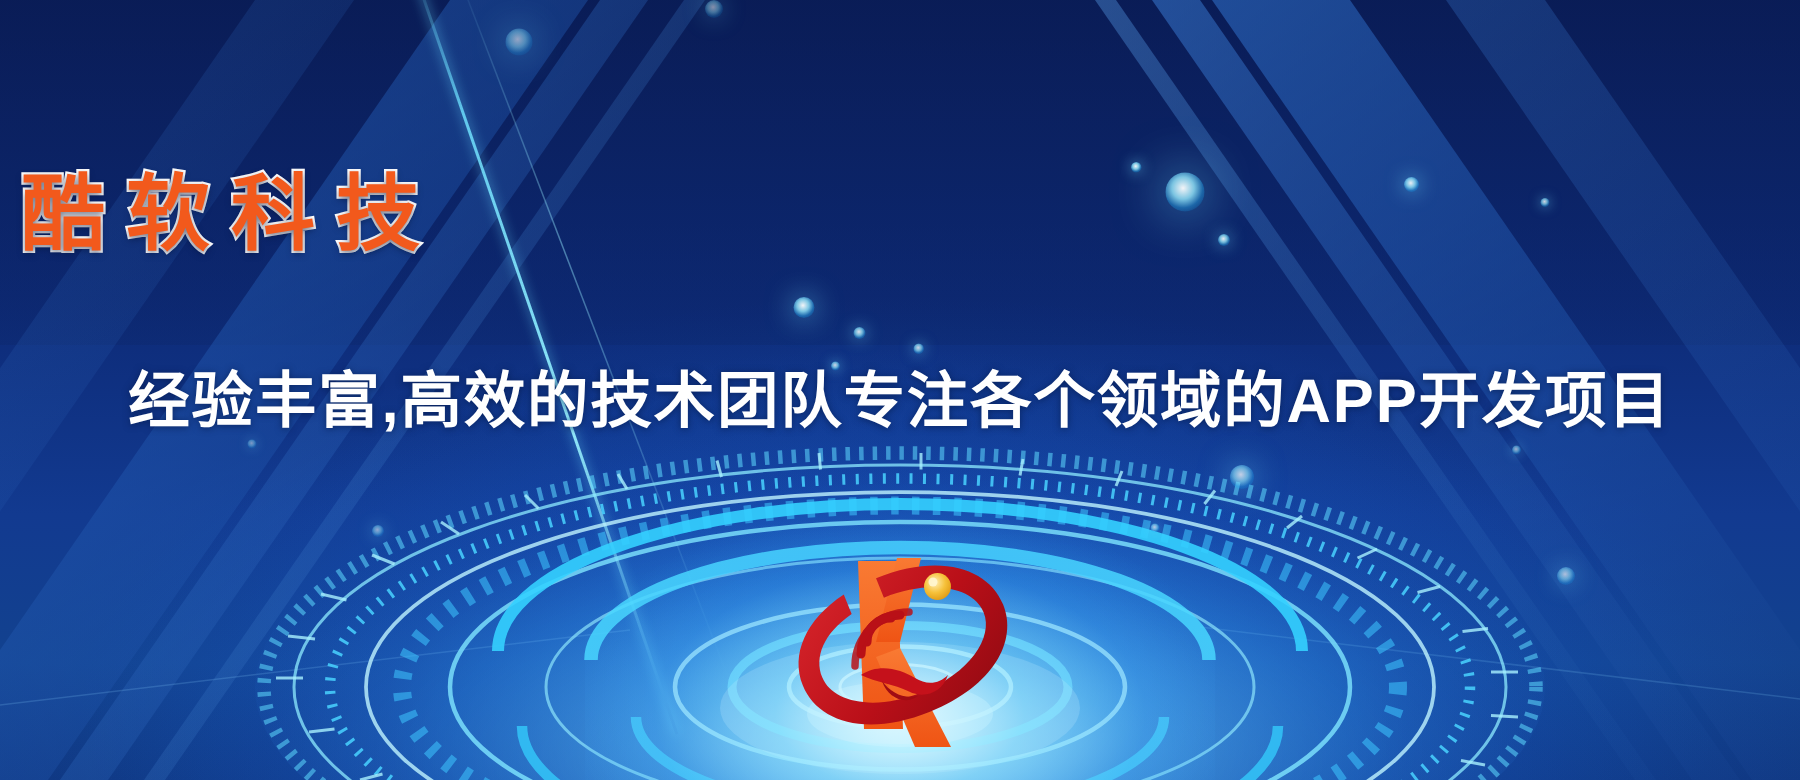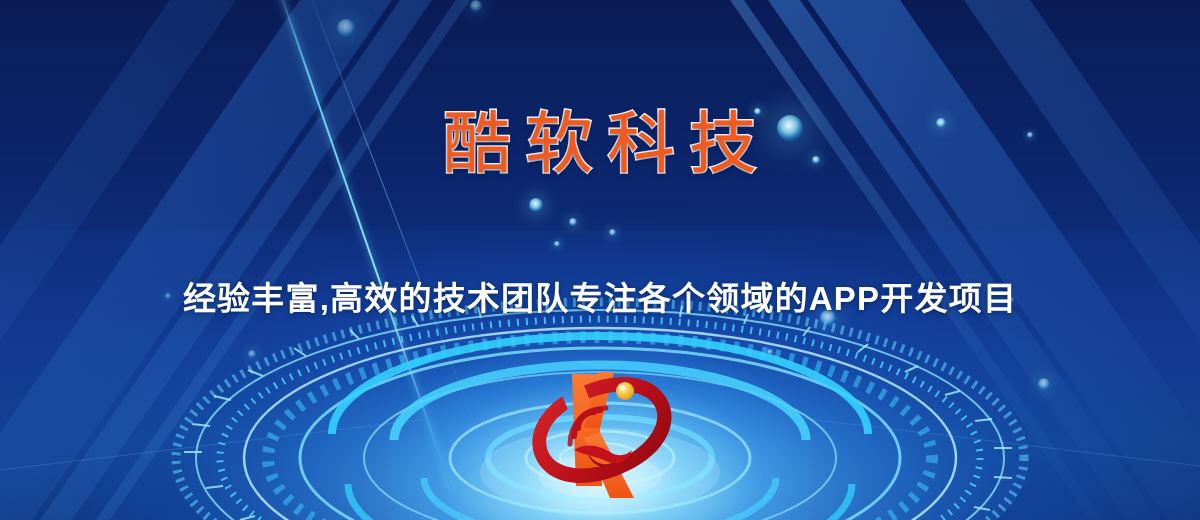--- a/index.html
+++ b/index.html
@@ -62,44 +62,43 @@
     transform-origin:top center;
   }
 
   
   .dot{ position:absolute; border-radius:50%; pointer-events:none; }
 
   
   .title{
     position:absolute;
     left:0; right:0; top:103px;
-    text-align:center;
-    font-size:68px;
+    text-align:left;
+    font-size:56px;
     line-height:80px;
-    font-weight:400;
+    font-weight:700;
     letter-spacing:14px;
     text-indent:14px;
     color:#F2591C;
     -webkit-text-stroke:3px #ffffff;
     paint-order:stroke fill;
     text-shadow:0 2px 5px rgba(4,16,50,.55);
     white-space:nowrap;
   }
   .subtitle{
     position:absolute;
     left:0; right:0; top:246px;
     text-align:center;
-    font-size:33px;
+    font-size:41px;
     line-height:42px;
     font-weight:700;
     letter-spacing:1.2px;
     color:#ffffff;
     text-shadow:0 1px 5px rgba(5,25,70,.65);
     white-space:nowrap;
-    margin-top:32px;
   }
 
   
   .logo{
     position:absolute;
     left:50%; top:358px;
     width:160px; height:155px;
     margin-left:-78px;
   }
   .logo svg{ width:100%; height:100%; display:block; }

